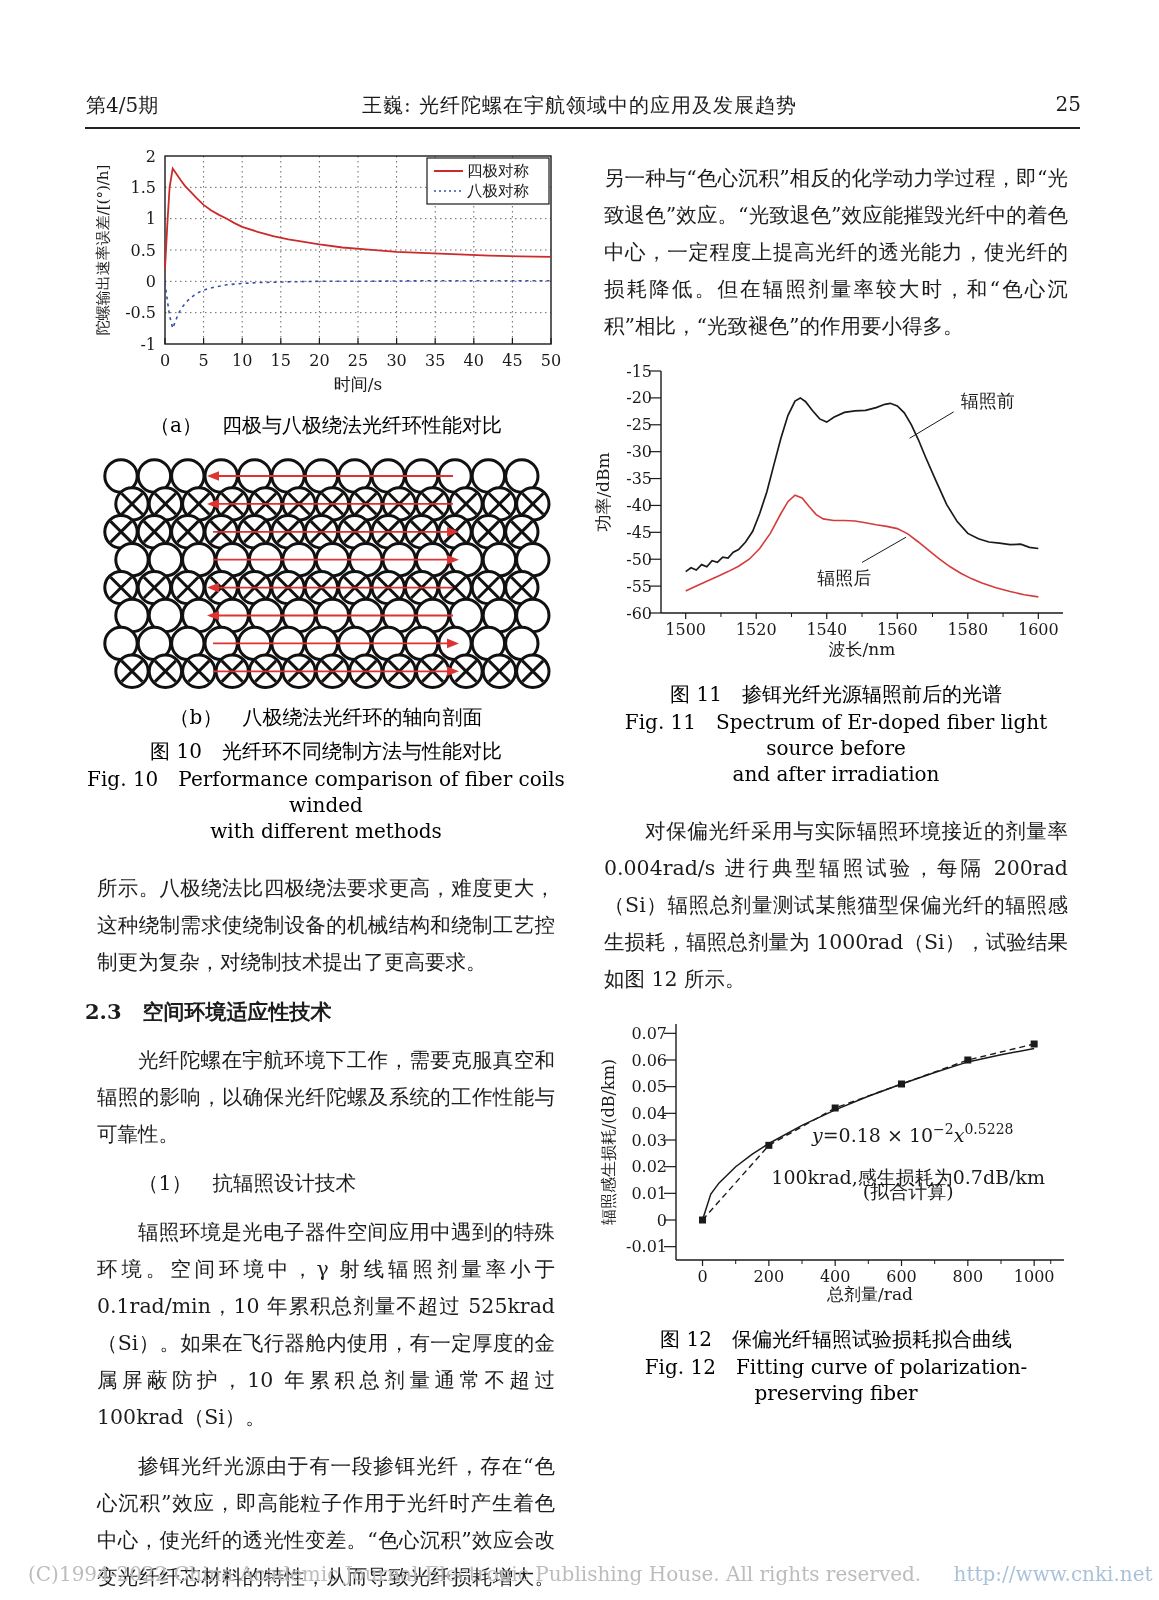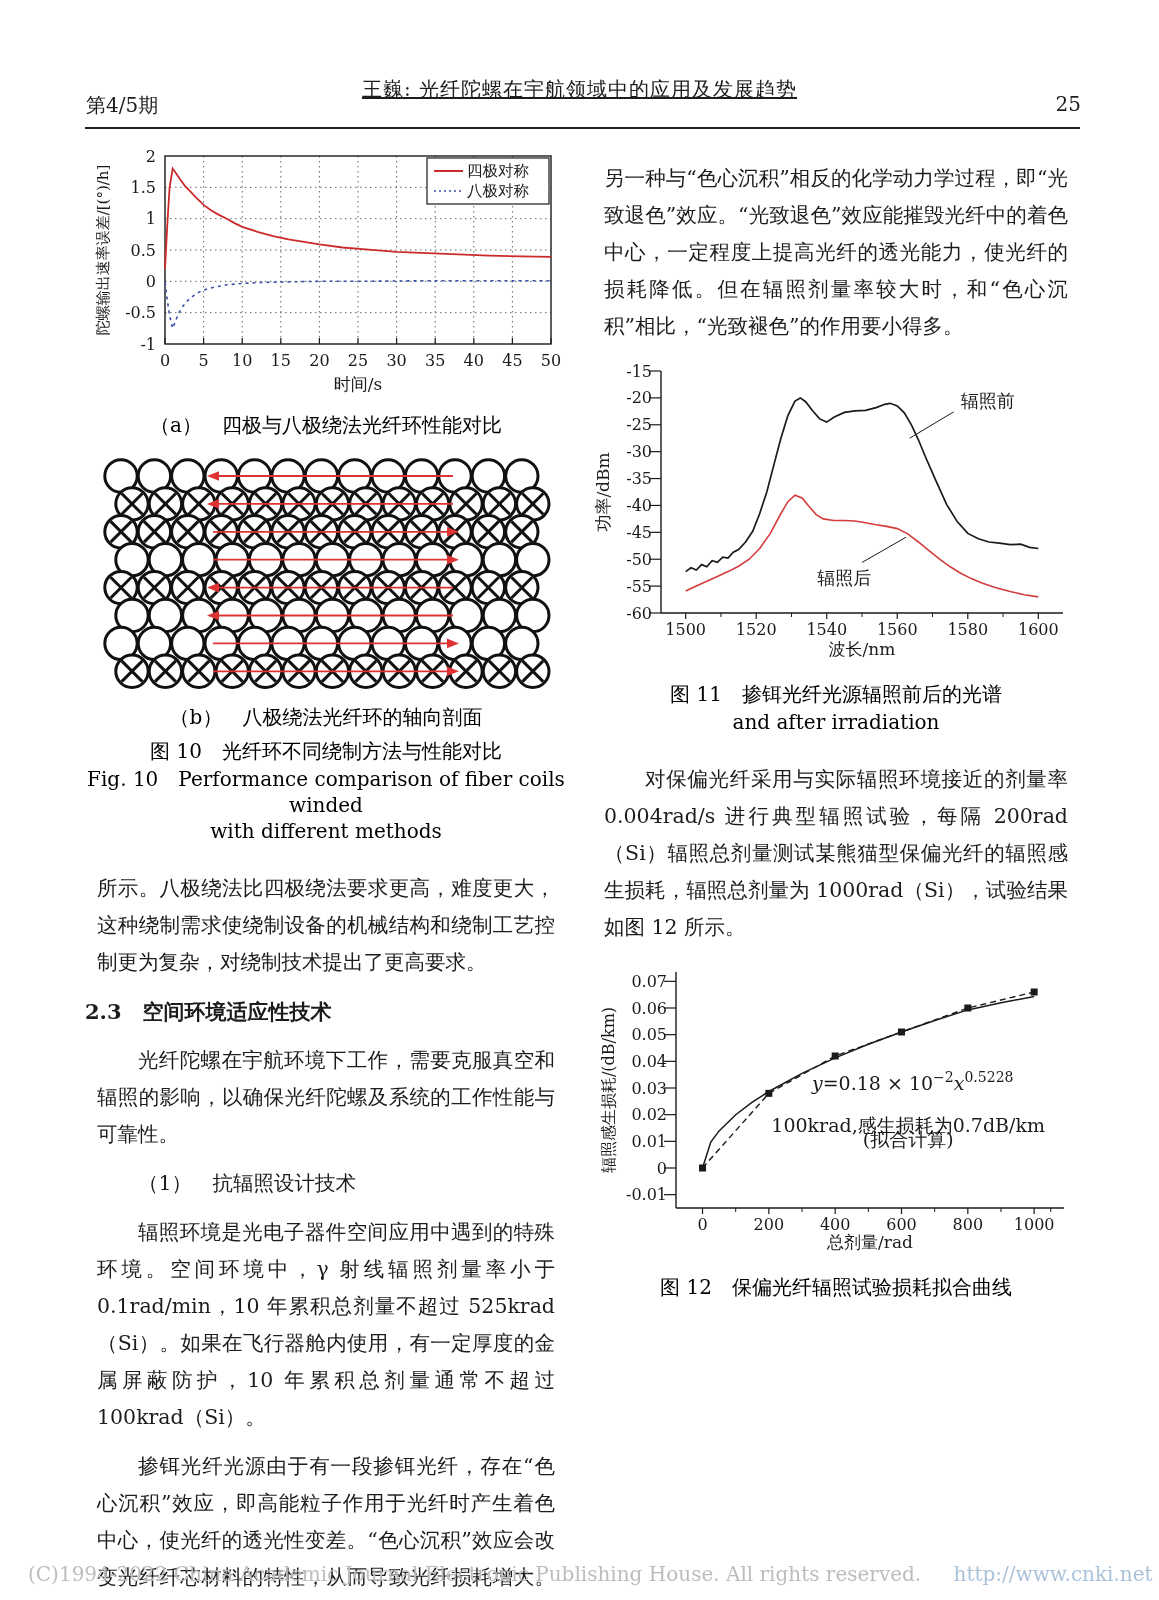--- a/index.html
+++ b/index.html
@@ -1,19 +1,19 @@
 <!DOCTYPE html>
 <html><head>
 <meta charset="utf-8">
 <style>
   html,body{margin:0;padding:0;background:#ffffff;}
   body{width:1159px;height:1600px;position:relative;overflow:hidden;
        font-family:"DejaVu Serif","Liberation Serif",serif;color:#1c1c1c;}
   .hd-issue{position:absolute;left:86px;top:92px;font-size:20px;}
-  .hd-title{position:absolute;left:0;top:76px;width:100%;text-align:center;font-size:20px;letter-spacing:1px;text-decoration:underline;}
+  .hd-title{position:absolute;left:0;top:92px;width:100%;text-align:center;font-size:20px;letter-spacing:1px;}
   .hd-page{position:absolute;right:78px;top:92px;font-size:20px;}
   .hd-rule{position:absolute;left:85px;top:127px;width:995px;height:2px;background:#222;}
   .col{position:absolute;font-size:20.5px;line-height:37px;text-align:justify;}
   .col-left{left:85px;top:146px;width:482px;}
   .col-right{left:592px;top:148px;width:488px;}
   p{margin:12px;text-indent:2em;}
   p.noindent{text-indent:0;}
   .sec-head{font-weight:bold;font-size:21px;margin:6px 0 6px;text-indent:0;}
   .figwrap{text-align:center;}
   .cap{ text-align:center;font-size:20px;line-height:30px;text-indent:0;color:#000000;}
@@ -390,20 +390,21 @@
         <path d="M92.7 228.0 L103.3 223.1 L113.8 218.3 L124.4 213.4 L135.0 208.6 L145.6 203.2 L156.2 196.2 L166.7 185.5 L177.3 170.4 L187.9 150.5 L194.9 138.7 L202.0 132.2 L209.1 134.9 L216.1 143.5 L223.2 151.6 L230.2 155.9 L240.8 157.5 L251.4 157.5 L261.9 158.0 L272.5 159.7 L283.1 161.8 L293.7 163.4 L304.3 165.6 L314.8 170.9 L325.4 179.0 L336.0 187.6 L346.6 196.2 L357.2 203.8 L367.7 210.2 L378.3 215.6 L388.9 219.9 L403.0 224.7 L417.1 228.5 L431.2 231.7 L445.3 233.9" fill="none" stroke="#d43c3c" stroke-width="1.6"></path>
         <text x="269" y="292" text-anchor="middle" font-size="17" fill="#1a1a1a">波长/nm</text>
         <text text-anchor="middle" font-size="17" fill="#1a1a1a" transform="rotate(-90) translate(-129,16)">功率/dBm</text>
         <line x1="316.60526315789474" y1="75.22222222222223" x2="360.6842105263158" y2="48.871111111111105" stroke="#1a1a1a" stroke-width="1"></line>
         <text x="367.7368421052632" y="44.115555555555574" text-anchor="start" font-size="18" fill="#1a1a1a">辐照前</text>
         <line x1="269" y1="199.44888888888892" x2="313.07894736842104" y2="174.17333333333335" stroke="#1a1a1a" stroke-width="1"></line>
         <text x="251.36842105263156" y="220.50666666666666" text-anchor="middle" font-size="18" fill="#1a1a1a">辐照后</text>
       </svg>
   </div>
   <div class="cap cap-cn">图 11　掺铒光纤光源辐照前后的光谱</div>
+  <div class="cap cap-en">Fig. 11　Spectrum of Er-doped fiber light source before</div>
   <div class="cap cap-en">and after irradiation</div>
   <div class="gap14"></div>
   <p>对保偏光纤采用与实际辐照环境接近的剂量率 0.004rad/s 进行典型辐照试验，每隔 200rad（Si）辐照总剂量测试某熊猫型保偏光纤的辐照感生损耗，辐照总剂量为 1000rad（Si），试验结果如图 12 所示。</p>
   <div class="gap6"></div>
   <div class="figwrap">
     <svg id="fig12-svg" width="480" height="292">
         <line x1="80" y1="8" x2="80" y2="244" stroke="#1a1a1a" stroke-width="1.4"></line>
         <line x1="80" y1="244" x2="468" y2="244" stroke="#1a1a1a" stroke-width="1.4"></line>
         <line x1="106.52991452991454" y1="244" x2="106.52991452991454" y2="250" stroke="#1a1a1a" stroke-width="1.2"></line>
         <text x="106.52991452991454" y="266" text-anchor="middle" font-size="16" fill="#1a1a1a">0</text>
@@ -450,18 +451,19 @@
         <rect x="235.67948717948718" y="88.5" width="7" height="7" fill="#1a1a1a"></rect>
         <rect x="302.00427350427356" y="64.49999999999997" width="7" height="7" fill="#1a1a1a"></rect>
         <rect x="368.3290598290598" y="40.5" width="7" height="7" fill="#1a1a1a"></rect>
         <rect x="434.6538461538462" y="24.49999999999997" width="7" height="7" fill="#1a1a1a"></rect>
         <text x="215.96581196581195" y="125.86666666666666" font-size="19" fill="#1a1a1a"><tspan font-style="italic">y</tspan><tspan>=0.18 × 10</tspan><tspan dy="-8" font-size="14">−2</tspan><tspan dy="8" font-size="19" font-style="italic">x</tspan><tspan dy="-8" font-size="14">0.5228</tspan></text>
         <text x="312.13675213675214" y="168" text-anchor="middle" font-size="19" fill="#1a1a1a">100krad,感生损耗为0.7dB/km</text>
         <text x="312.13675213675214" y="181.86666666666665" text-anchor="middle" font-size="19" fill="#1a1a1a">(拟合计算)</text>
       </svg>
   </div>
   <div class="cap cap-cn">图 12　保偏光纤辐照试验损耗拟合曲线</div>
+  <div class="cap cap-en">Fig. 12　Fitting curve of polarization-preserving fiber</div>
 </div>
 
 <div class="footer">
   <span>(C)1994-2022 China Academic Journal Electronic Publishing House. All rights reserved.</span>
   <span class="url">http://www.cnki.net</span>
 </div>
 
 </body></html>

